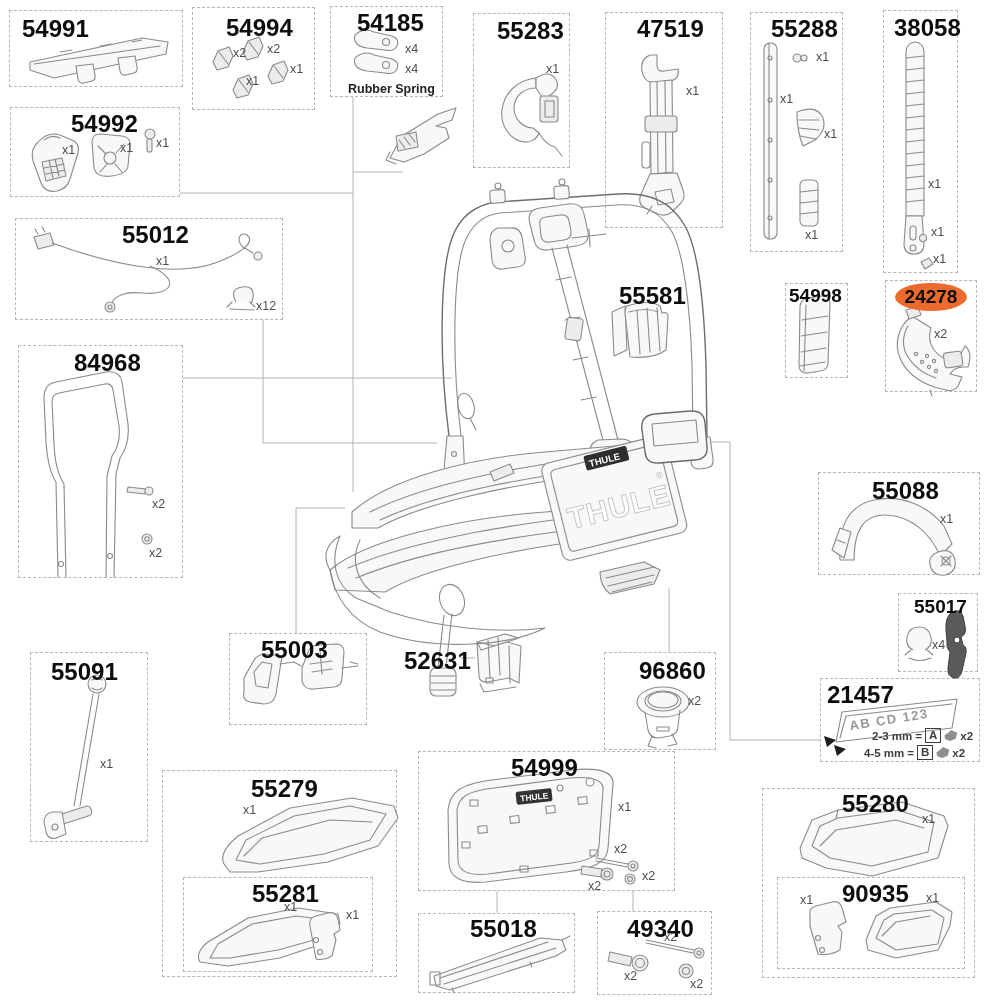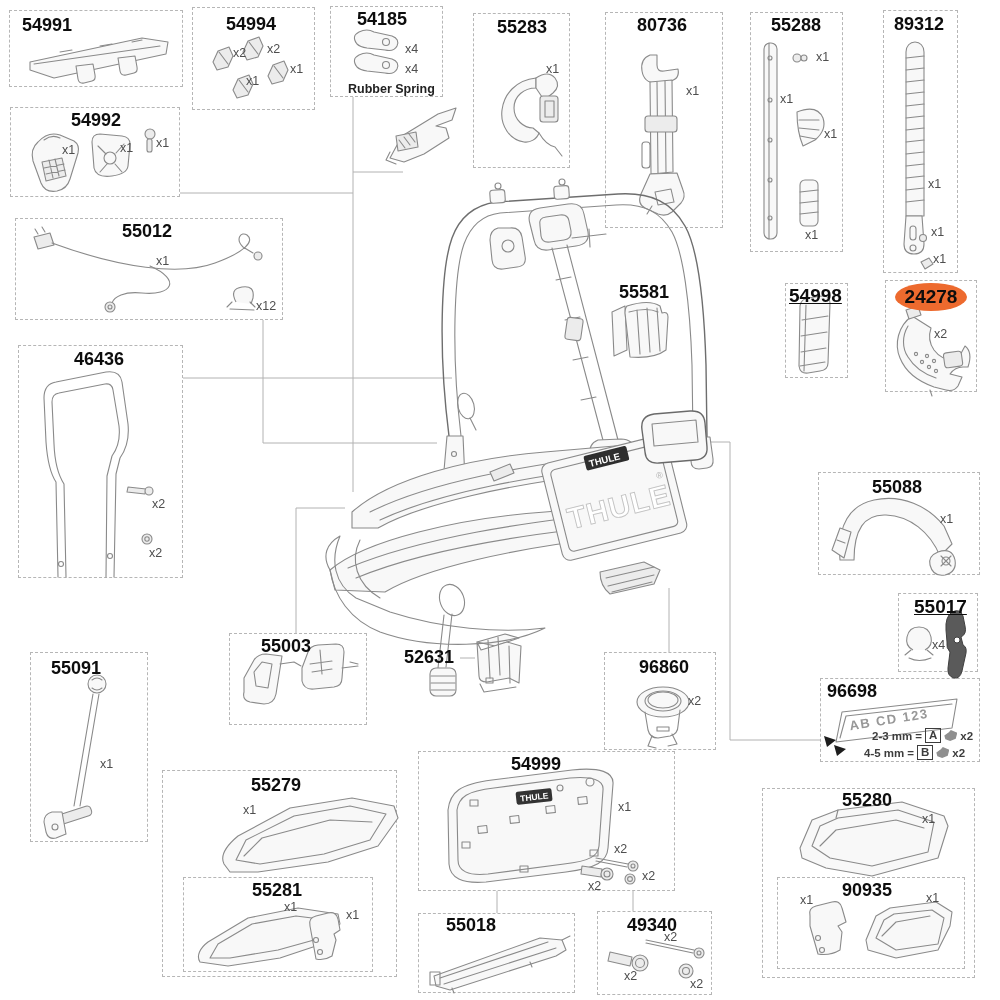--- a/index.html
+++ b/index.html
@@ -1,20 +1,20 @@
 <!DOCTYPE html>
 <html><head>
 <meta charset="utf-8">
 <style>
   html,body{margin:0;padding:0;background:#ffffff;}
   body{font-family:"Liberation Sans",sans-serif;}
   .canvas{position:relative;width:1000px;height:1000px;background:#fff;overflow:hidden;}
   .pbox{position:absolute;border:1.4px dashed #b6b6b6;box-sizing:border-box;background:transparent;}
-  .plabel{position:absolute;font-weight:700;font-size:18px;color:#0d0d0d;white-space:nowrap;cursor:pointer;z-index:5;}
-  .plabel.sm{font-size:19px;text-decoration:underline;}
+  .plabel{position:absolute;font-weight:700;font-size:24px;color:#0d0d0d;white-space:nowrap;cursor:pointer;z-index:5;}
+  .plabel.sm{font-size:19px;}
   .qty{position:absolute;font-size:12.5px;color:#4e4e4e;white-space:nowrap;z-index:4;}
   .art{position:absolute;left:0;top:0;z-index:2;pointer-events:none;}
   .s{stroke:#8a8a8a;fill:none;stroke-width:1.1;stroke-linejoin:round;stroke-linecap:round;}
   .s2{stroke:#6e6e6e;fill:none;stroke-width:1.4;stroke-linejoin:round;stroke-linecap:round;}
   .sf{stroke:#8a8a8a;fill:#f8f8f8;stroke-width:1.1;stroke-linejoin:round;}
   .sf2{stroke:#8a8a8a;fill:#ececec;stroke-width:1.1;stroke-linejoin:round;}
   .dark{fill:#5a5a5a;stroke:#3f3f3f;stroke-width:1;}
   .conn{stroke:#b2b2b2;stroke-width:1;fill:none;}
   .hl-ellipse{position:absolute;left:895px;top:283px;width:72px;height:28px;background:#ed6a2e;border-radius:50%;z-index:4;display:flex;align-items:center;justify-content:center;}
   .hl-ellipse .plabel{position:static;font-size:19px;}
@@ -397,42 +397,42 @@
 
       <path class="sf" d="M642,430 q-2,-14 12,-16 l36,-3 q14,-1 15,12 l2,24 q1,12 -12,13 l-36,3 q-13,1 -14,-11 Z" style="stroke:#6a6a6a;stroke-width:1.4"></path>
       <path class="s" d="M652,424 l44,-4 l2,22 l-44,4 Z"></path>
     </g>
   </svg>
 
   <span class="plabel" style="left:22px;top:15px">54991</span>
   <span class="plabel" style="left:226px;top:14px">54994</span>
   <span class="plabel" style="left:357px;top:9px">54185</span>
   <span class="plabel" style="left:497px;top:17px">55283</span>
-  <span class="plabel" style="left:637px;top:15px">80736</span>
+  <span class="plabel" style="left:637px;top:15px">47519</span>
   <span class="plabel" style="left:771px;top:15px">55288</span>
-  <span class="plabel" style="left:894px;top:14px">89312</span>
+  <span class="plabel" style="left:894px;top:14px">38058</span>
   <span class="plabel" style="left:71px;top:110px">54992</span>
   <span class="plabel" style="left:122px;top:221px">55012</span>
   <span class="plabel" style="left:619px;top:282px">55581</span>
   <span class="plabel sm" style="left:789px;top:285px">54998</span>
   <div class="hl-ellipse">
     <span class="plabel">24278</span>
   </div>
-  <span class="plabel" style="left:74px;top:349px">46436</span>
+  <span class="plabel" style="left:74px;top:349px">84968</span>
   <span class="plabel" style="left:872px;top:477px">55088</span>
   <span class="plabel sm" style="left:914px;top:596px">55017</span>
-  <span class="plabel" style="left:827px;top:681px">96698</span>
+  <span class="plabel" style="left:827px;top:681px">21457</span>
   <span class="plabel" style="left:51px;top:658px">55091</span>
   <span class="plabel" style="left:261px;top:636px">55003</span>
   <span class="plabel" style="left:404px;top:647px">52631</span>
   <span class="plabel" style="left:639px;top:657px">96860</span>
   <span class="plabel" style="left:511px;top:754px">54999</span>
   <span class="plabel" style="left:251px;top:775px">55279</span>
   <span class="plabel" style="left:252px;top:880px">55281</span>
-  <span class="plabel" style="left:446px;top:915px">55018</span>
+  <span class="plabel" style="left:470px;top:915px">55018</span>
   <span class="plabel" style="left:627px;top:915px">49340</span>
   <span class="plabel" style="left:842px;top:790px">55280</span>
   <span class="plabel" style="left:842px;top:880px">90935</span>
 
   <span class="qty" style="left:348px;top:82px;font-weight:700;font-size:12.5px;color:#222">Rubber Spring</span>
   <span class="platetext">AB CD 123</span>
 
   <div class="row52598" style="left:872px;top:728px">
     <span>2-3 mm</span>
     <span>=</span>

